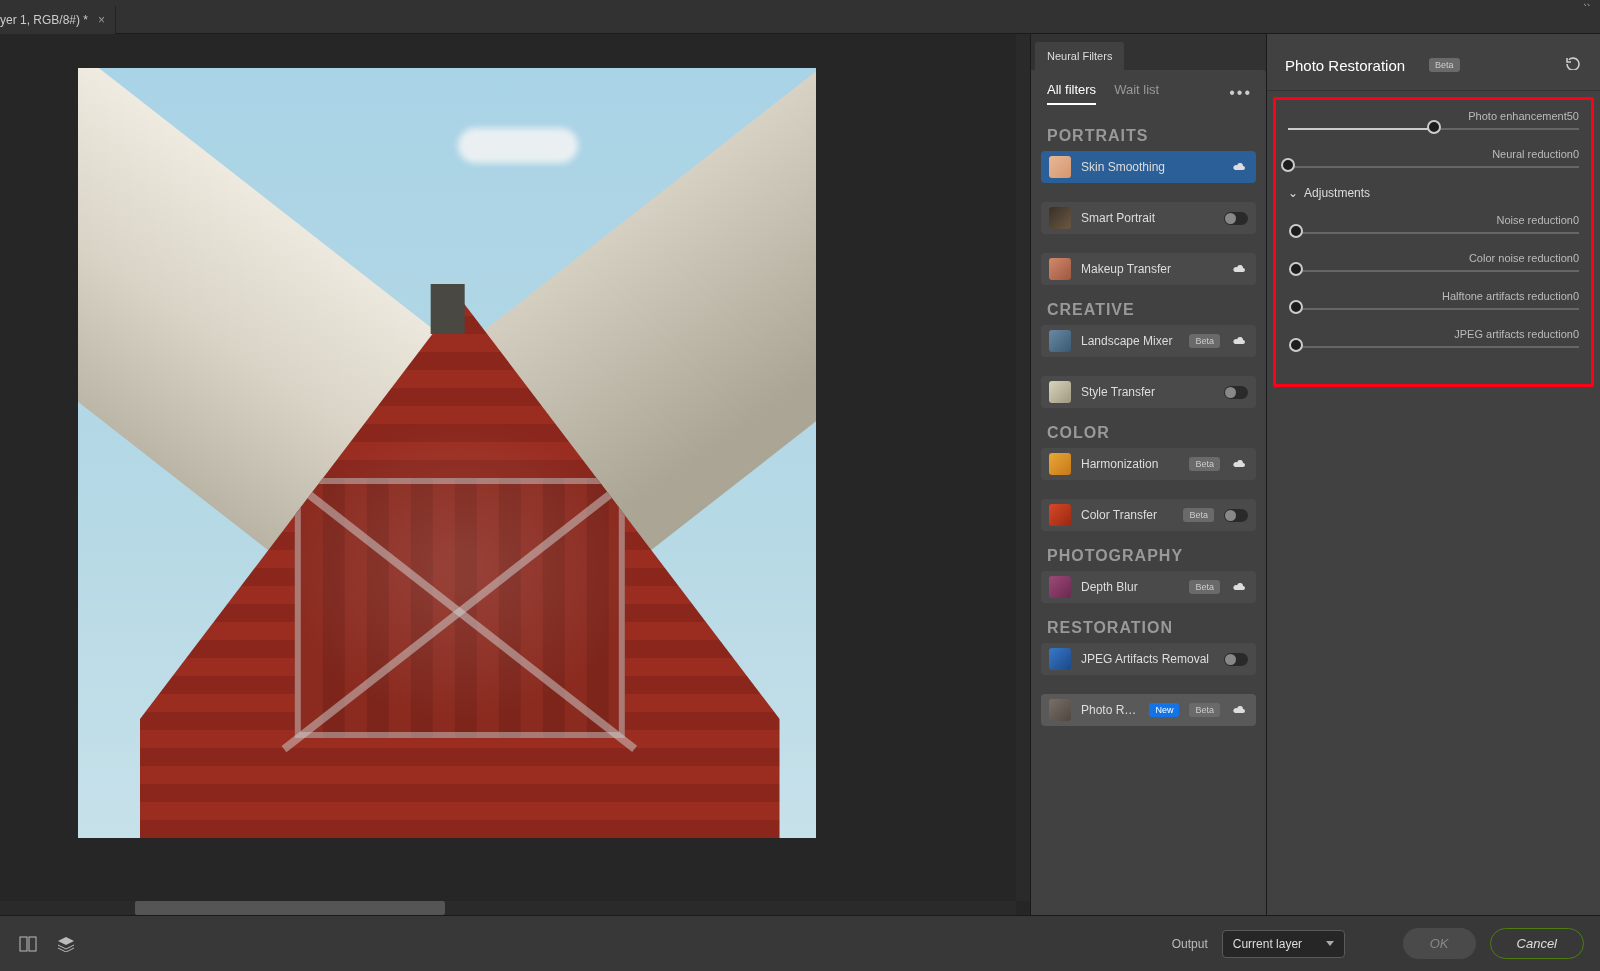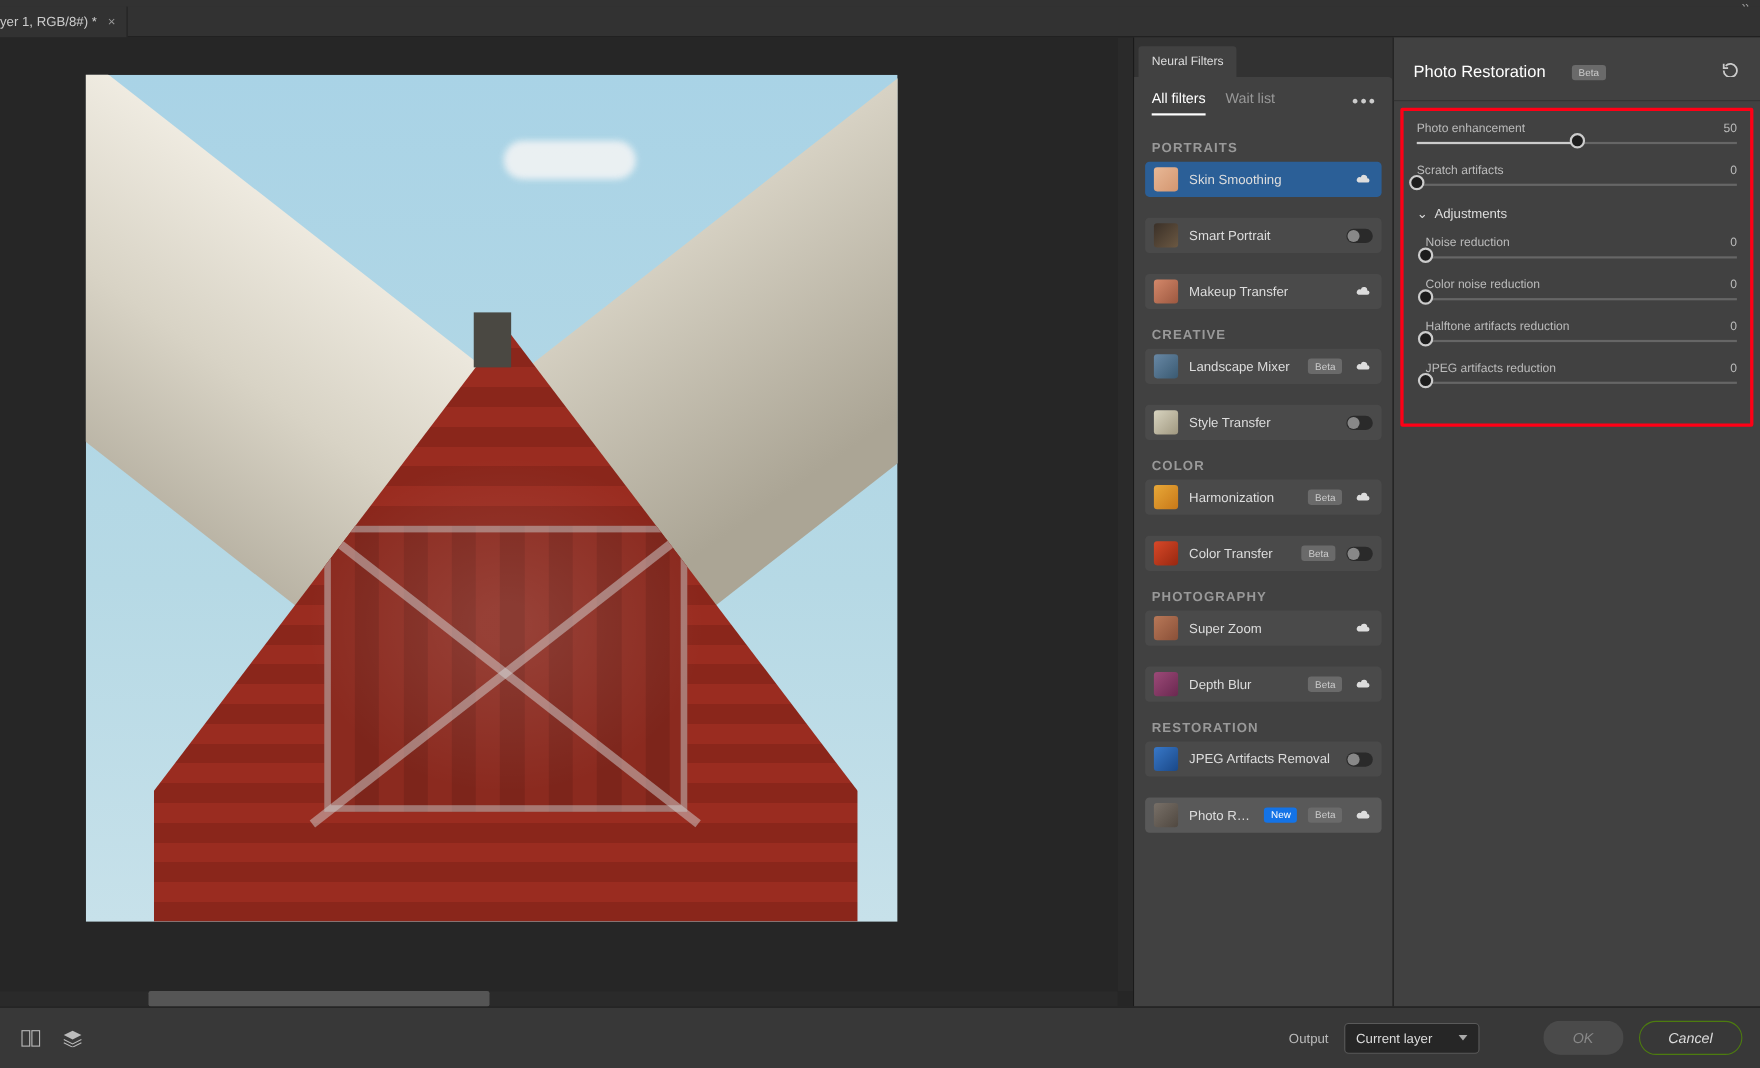--- a/index.html
+++ b/index.html
@@ -32,42 +32,42 @@
 .scroll-v { position:absolute; right:0; top:0; bottom:14px; width:14px; background:#2a2a2a;}
 
 .panel-mid { width:236px; background:#323232; border-left:1px solid #1a1a1a; display:flex; flex-direction:column; min-height:0;}
 .panel-tabs { height:36px; display:flex; align-items:flex-end; padding-left:4px;}
 .panel-tab { background:#414141; padding:8px 12px; font-size:11px; color:#ddd; border-radius:3px 3px 0 0;}
 .panel-body { flex:1; background:#414141; border-radius:0 4px 0 0; padding:12px 0 8px; display:flex; flex-direction:column; overflow:hidden;}
 .filter-nav { display:flex; gap:18px; padding:0 16px 6px; position:relative;}
 .filter-nav-item { font-size:13px; color:#999; padding-bottom:6px; cursor:pointer;}
 .filter-nav-item.active { color:#fff; border-bottom:2px solid #fff;}
 .more-icon{position:absolute;right:14px;top:2px;color:#ccc;cursor:pointer; letter-spacing:2px;}
-.section-label { font-size:12px; letter-spacing:1px; color:#999; padding:16px 16px 6px; font-weight:600;}
+.section-label { font-size:16px; letter-spacing:1px; color:#999; padding:16px 16px 6px; font-weight:600;}
 .filter-list { padding:0 10px; display:flex; flex-direction:column; gap:19px;}
 .filter-item { display:flex; align-items:center; gap:10px; background:#4a4a4a; border-radius:4px; padding:5px 8px; cursor:pointer; position:relative;}
 .filter-item.selected{background:#2b5f97;}
 .filter-item.active-item{background:#595959;}
 .thumb { width:22px; height:22px; border-radius:3px; flex-shrink:0;}
 .filter-name { flex:1; font-size:12px; color:#ddd; white-space:nowrap; overflow:hidden; text-overflow:ellipsis;}
 .badge { font-size:9px; padding:2px 6px; border-radius:3px; color:#ccc; background:#6a6a6a;}
 .badge.new{background:#1473e6;color:#fff;}
 .badge.beta{background:#6a6a6a;}
 .cloud-icn,.toggle{width:18px;height:14px;display:flex;align-items:center;justify-content:center;color:#ccc;flex-shrink:0;}
 .toggle{width:24px;height:13px;background:#2a2a2a;border-radius:10px;position:relative;}
 .toggle::after{content:'';position:absolute;width:11px;height:11px;background:#888;border-radius:50%;top:1px;left:1px;}
 
 .panel-right { width:334px; background:#414141; border-left:1px solid #1a1a1a; display:flex; flex-direction:column;}
 .pr-header { padding:22px 18px 16px; display:flex; align-items:center; gap:24px; border-bottom:1px solid #333;}
 .pr-title { font-size:15px; color:#fff; font-weight:500; flex:0 0 auto;}
 .reset-icn{margin-left:auto;color:#ccc;cursor:pointer;}
 .pr-body { flex:1; padding:4px 4px; position:relative;}
 .highlight-box{border:3px solid #ff0016; border-radius:2px; padding:10px 12px 18px; margin:2px;}
 .slider-row { margin-bottom:18px;}
-.slider-head { display:flex; justify-content:space-between; font-size:11px; color:#bbb; margin-bottom:6px;}
+.slider-head { display:flex; justify-content:flex-end; font-size:11px; color:#bbb; margin-bottom:6px;}
 .slider-track { height:2px; background:#666; position:relative; margin:6px 0;}
 .slider-fill { height:2px; background:#ccc; position:absolute; left:0; top:0;}
 .slider-thumb { width:14px; height:14px; border-radius:50%; background:#1d1d1d; border:2px solid #ccc; position:absolute; top:-8px; transform:translateX(-50%);}
 .collapse-hd { display:flex; align-items:center; gap:6px; font-size:12px; color:#ddd; margin:8px 0 14px; cursor:pointer;}
 .sub .slider-row{margin-left:8px;}
 
 .footer { height:56px; background:#383838; border-top:1px solid #1a1a1a; display:flex; align-items:center; padding:0 16px; gap:14px;}
 .footer .icn-btn{width:24px;height:24px;display:flex;align-items:center;justify-content:center;color:#bbb;cursor:pointer;}
 .footer-spacer{flex:1;}
 .output-label{font-size:12px;color:#bbb;}
@@ -195,29 +195,20 @@
           <div class="thumb t-colort"></div>
           <div class="filter-name">Color Transfer</div>
           <div class="badge beta">Beta</div>
           <div class="toggle"></div>
         </div>
       </div>
 
       <div class="section-label">PHOTOGRAPHY</div>
       <div class="filter-list">
         <div class="filter-item">
-          <div class="thumb t-zoom"></div>
-          <div class="filter-name">Super Zoom</div>
-          <div class="cloud-icn">
-              <svg width="14" height="12" viewBox="0 0 14 12">
-                <path fill="#ddd" d="M11 5a3 3 0 00-5.9-.8A2.5 2.5 0 003 9h8a2 2 0 000-4z"></path>
-              </svg>
-            </div>
-        </div>
-        <div class="filter-item">
           <div class="thumb t-depth"></div>
           <div class="filter-name">Depth Blur</div>
           <div class="badge beta">Beta</div>
           <div class="cloud-icn">
               <svg width="14" height="12" viewBox="0 0 14 12">
                 <path fill="#ddd" d="M11 5a3 3 0 00-5.9-.8A2.5 2.5 0 003 9h8a2 2 0 000-4z"></path>
               </svg>
             </div>
         </div>
       </div>
@@ -261,21 +252,21 @@
               <span>Photo enhancement</span>
               <span>50</span>
             </div>
           <div class="slider-track">
               <div class="slider-fill" style="width:50%"></div>
               <div class="slider-thumb" style="left:50%"></div>
             </div>
         </div>
         <div class="slider-row">
           <div class="slider-head">
-              <span>Scratch artifacts</span>
+              <span>Neural reduction</span>
               <span>0</span>
             </div>
           <div class="slider-track">
               <div class="slider-thumb" style="left:0%"></div>
             </div>
         </div>
         <div class="collapse-hd">
           <span>⌄</span>
           <span>Adjustments</span>
         </div>

